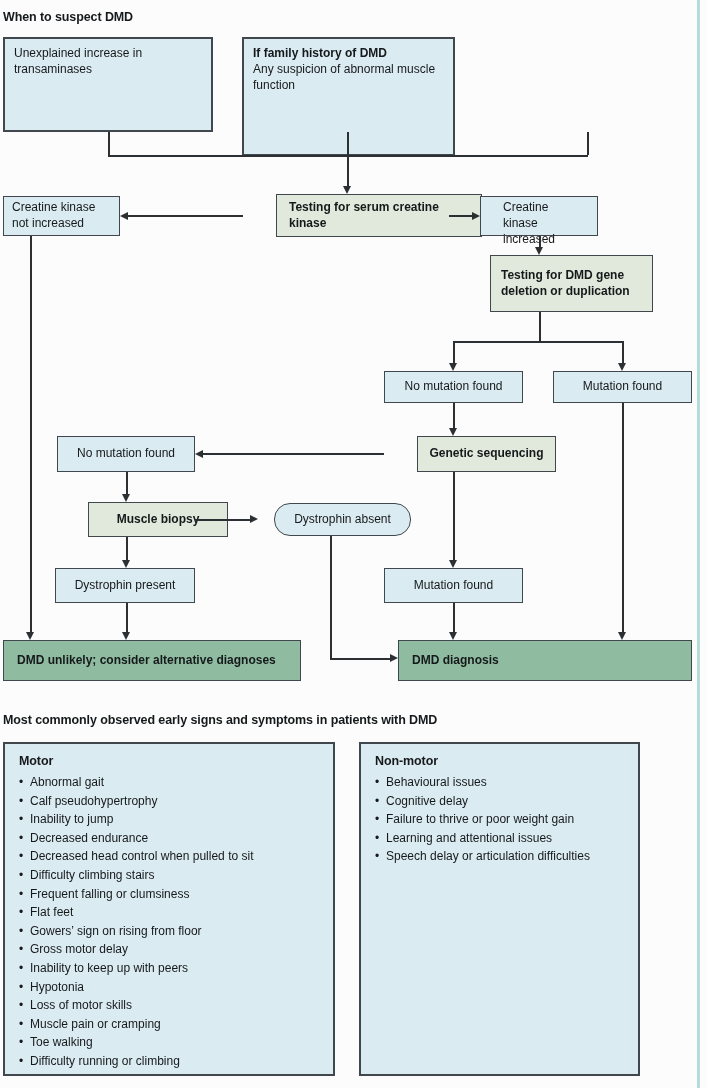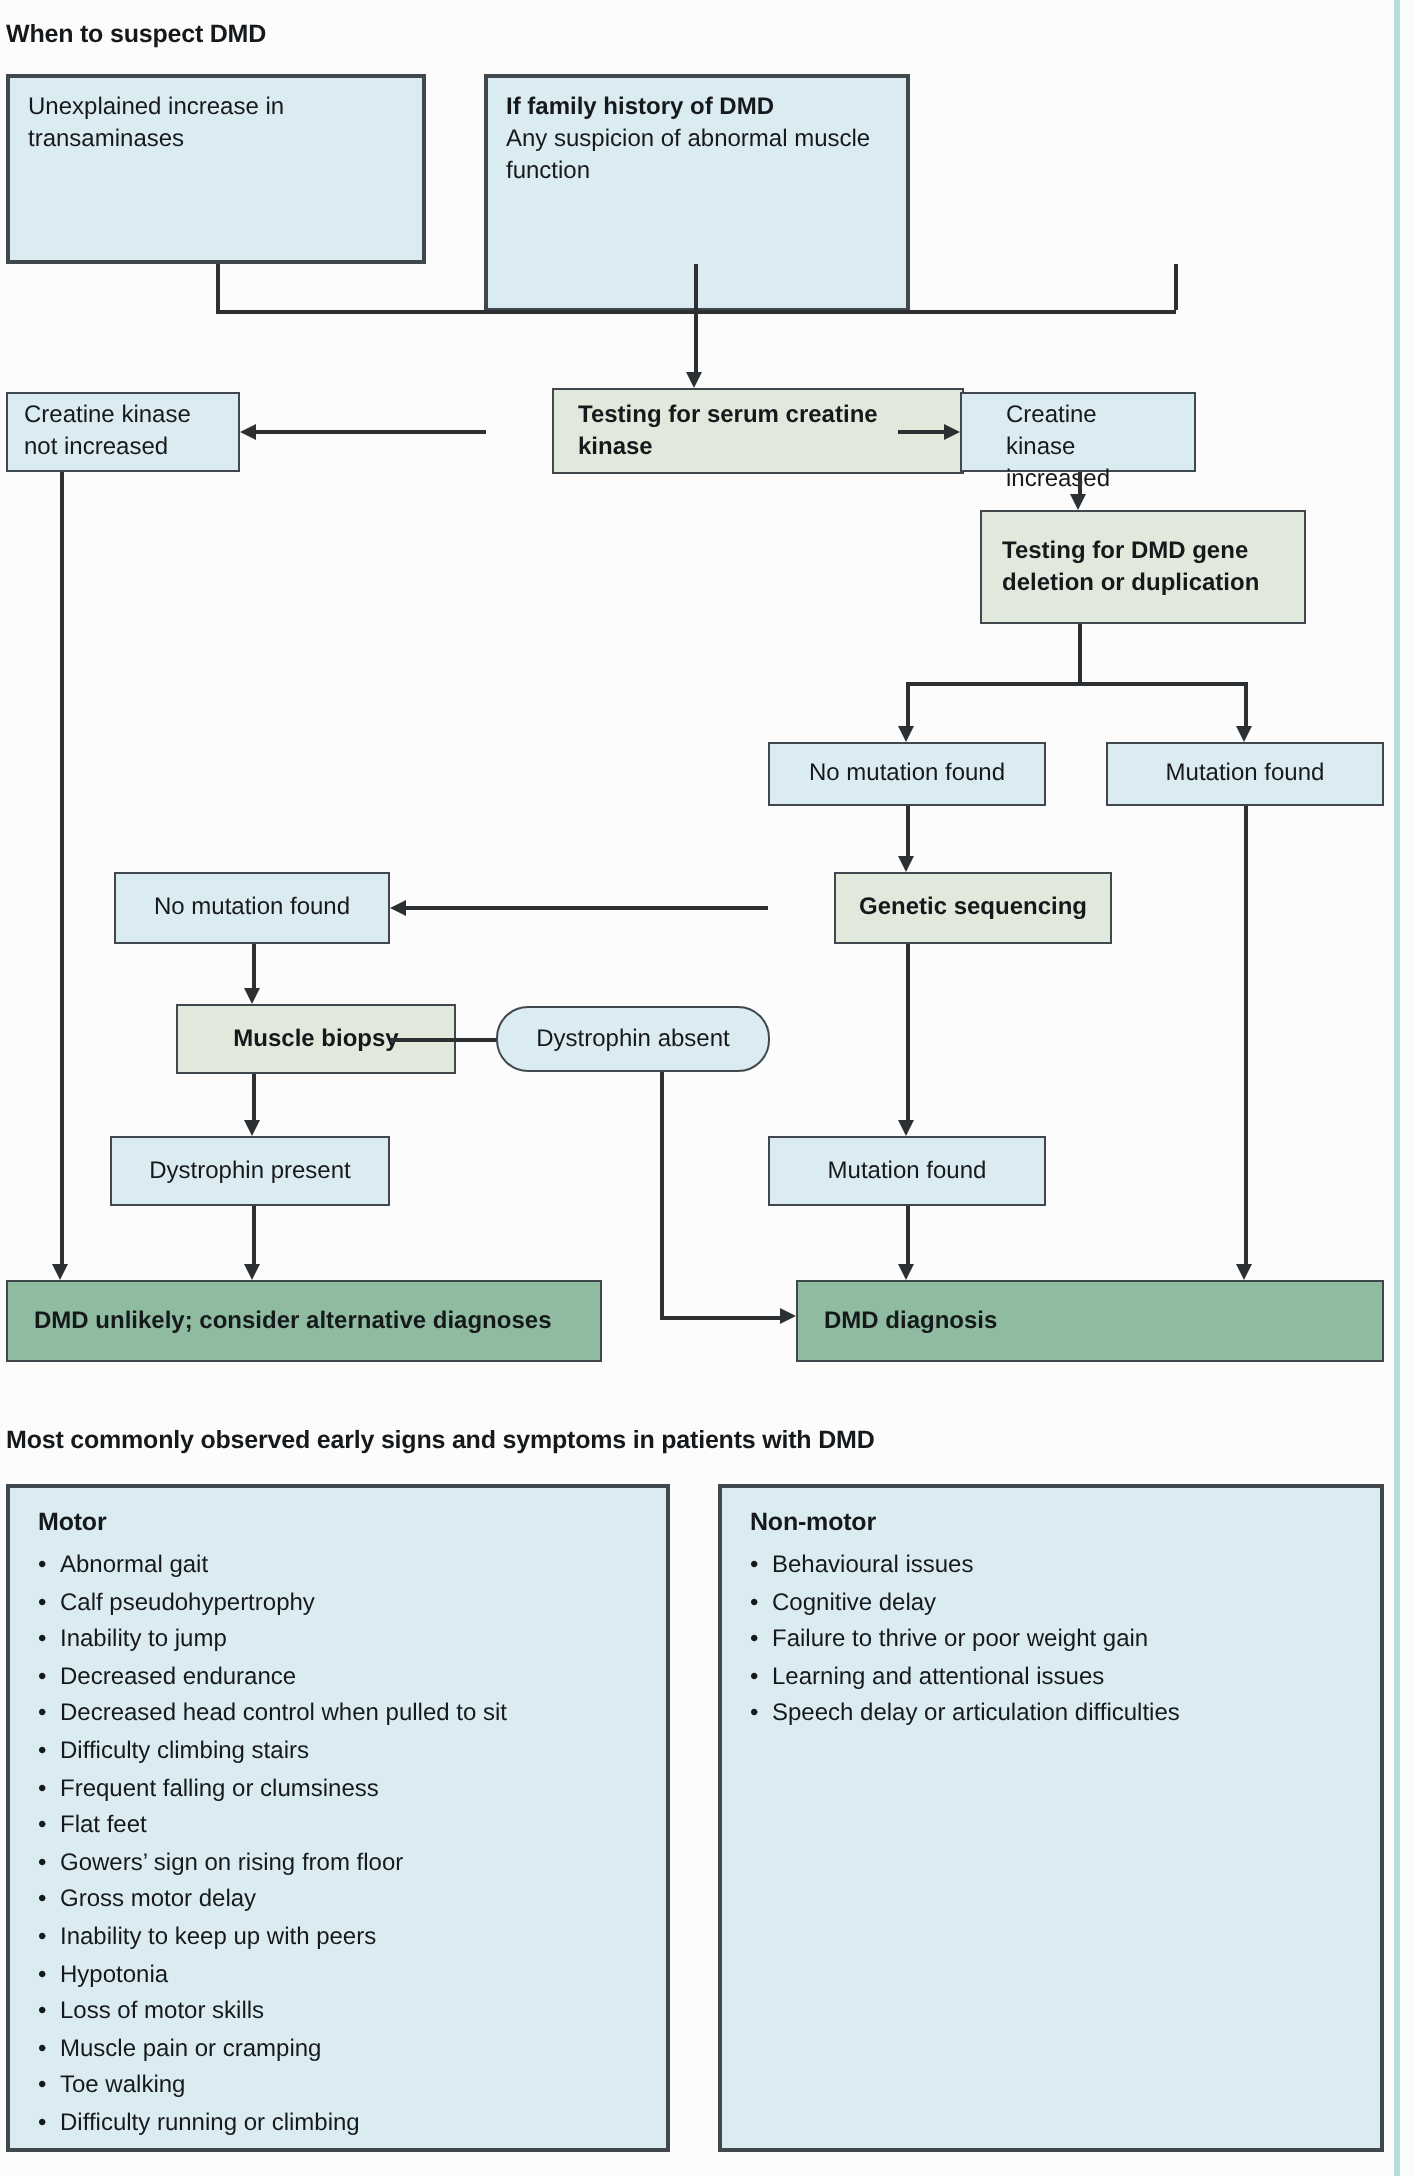--- a/index.html
+++ b/index.html
@@ -116,21 +116,21 @@
   </div>
 
   <div class="vline" style="left:126px;top:472px;height:22px;"></div>
   <div class="arr down" style="left:122px;top:494px;"></div>
   <div class="node sage ctr" style="left:55px;top:502px;width:140px;height:35px;">
     <div>Muscle biopsy</div>
   </div>
 
   <div class="hline" style="left:195px;top:519px;width:55px;"></div>
   <div class="arr right" style="left:250px;top:514.5px;"></div>
-  <div class="node blue ctr" style="left:248px;top:503px;width:137px;height:33px;border-radius:16px;">
+  <div class="node blue ctr" style="left:274px;top:503px;width:137px;height:33px;border-radius:16px;">
     <div>Dystrophin absent</div>
   </div>
 
   <div class="vline" style="left:126px;top:537px;height:23px;"></div>
   <div class="arr down" style="left:122px;top:560px;"></div>
   <div class="node blue ctr" style="left:55px;top:568px;width:140px;height:35px;">
     <div>Dystrophin present</div>
   </div>
 
   <div class="vline" style="left:453px;top:472px;height:88px;"></div>
@@ -174,21 +174,21 @@
         <li>Gowers’ sign on rising from floor</li>
         <li>Gross motor delay</li>
         <li>Inability to keep up with peers</li>
         <li>Hypotonia</li>
         <li>Loss of motor skills</li>
         <li>Muscle pain or cramping</li>
         <li>Toe walking</li>
         <li>Difficulty running or climbing</li>
       </ul>
   </div>
-  <div class="symptom-box" style="left:359px;top:742px;width:333px;height:334px;">
+  <div class="symptom-box" style="left:359px;top:742px;width:281px;height:334px;">
     <h3>Non-motor</h3>
     <ul>
         <li>Behavioural issues</li>
         <li>Cognitive delay</li>
         <li>Failure to thrive or poor weight gain</li>
         <li>Learning and attentional issues</li>
         <li>Speech delay or articulation difficulties</li>
       </ul>
   </div>
 

